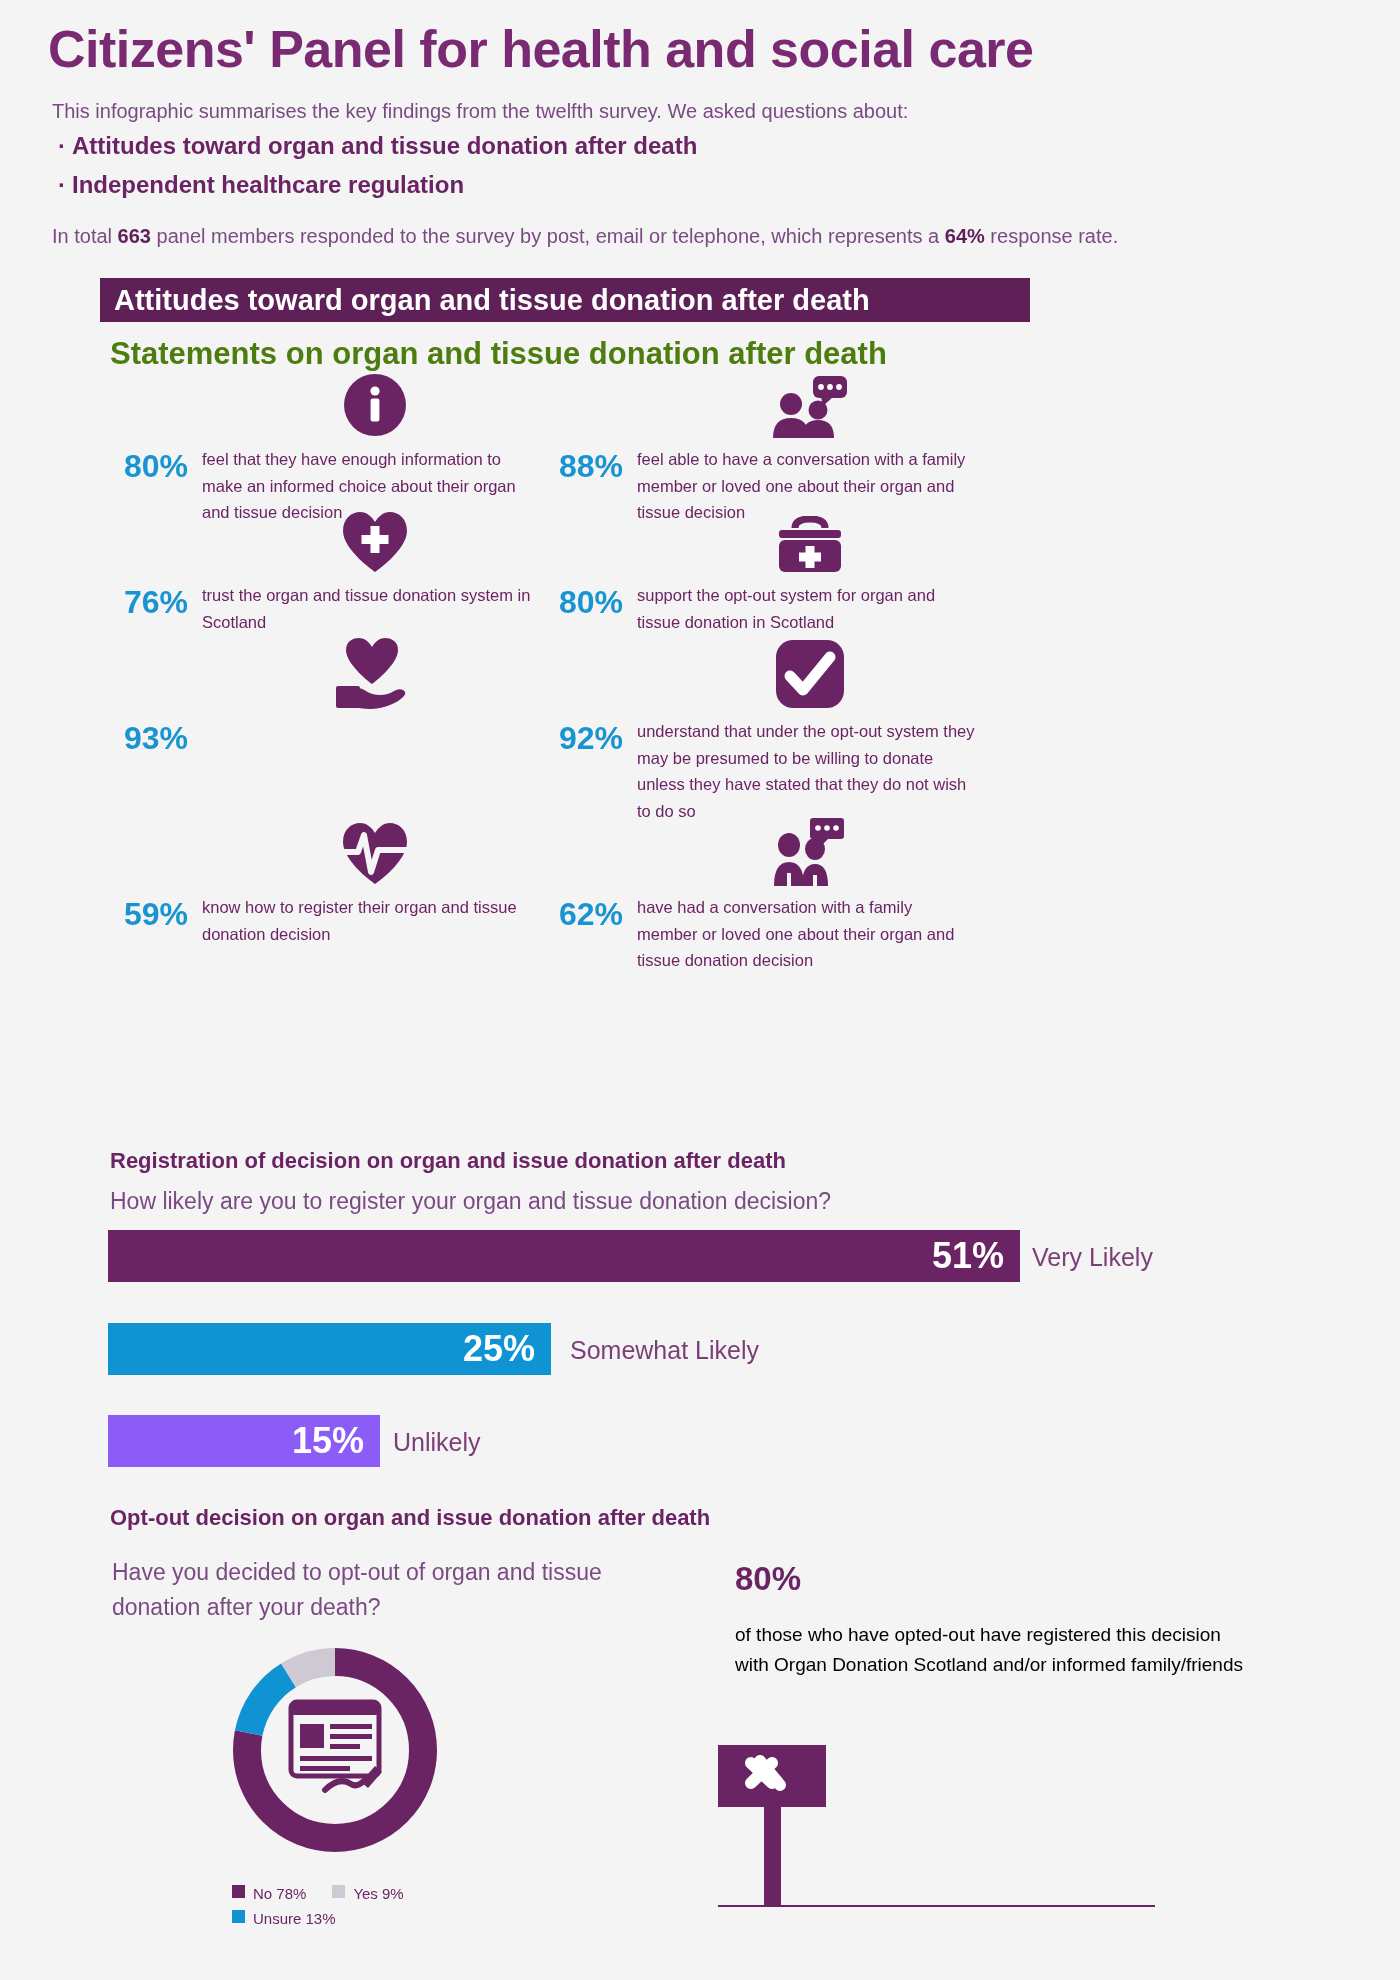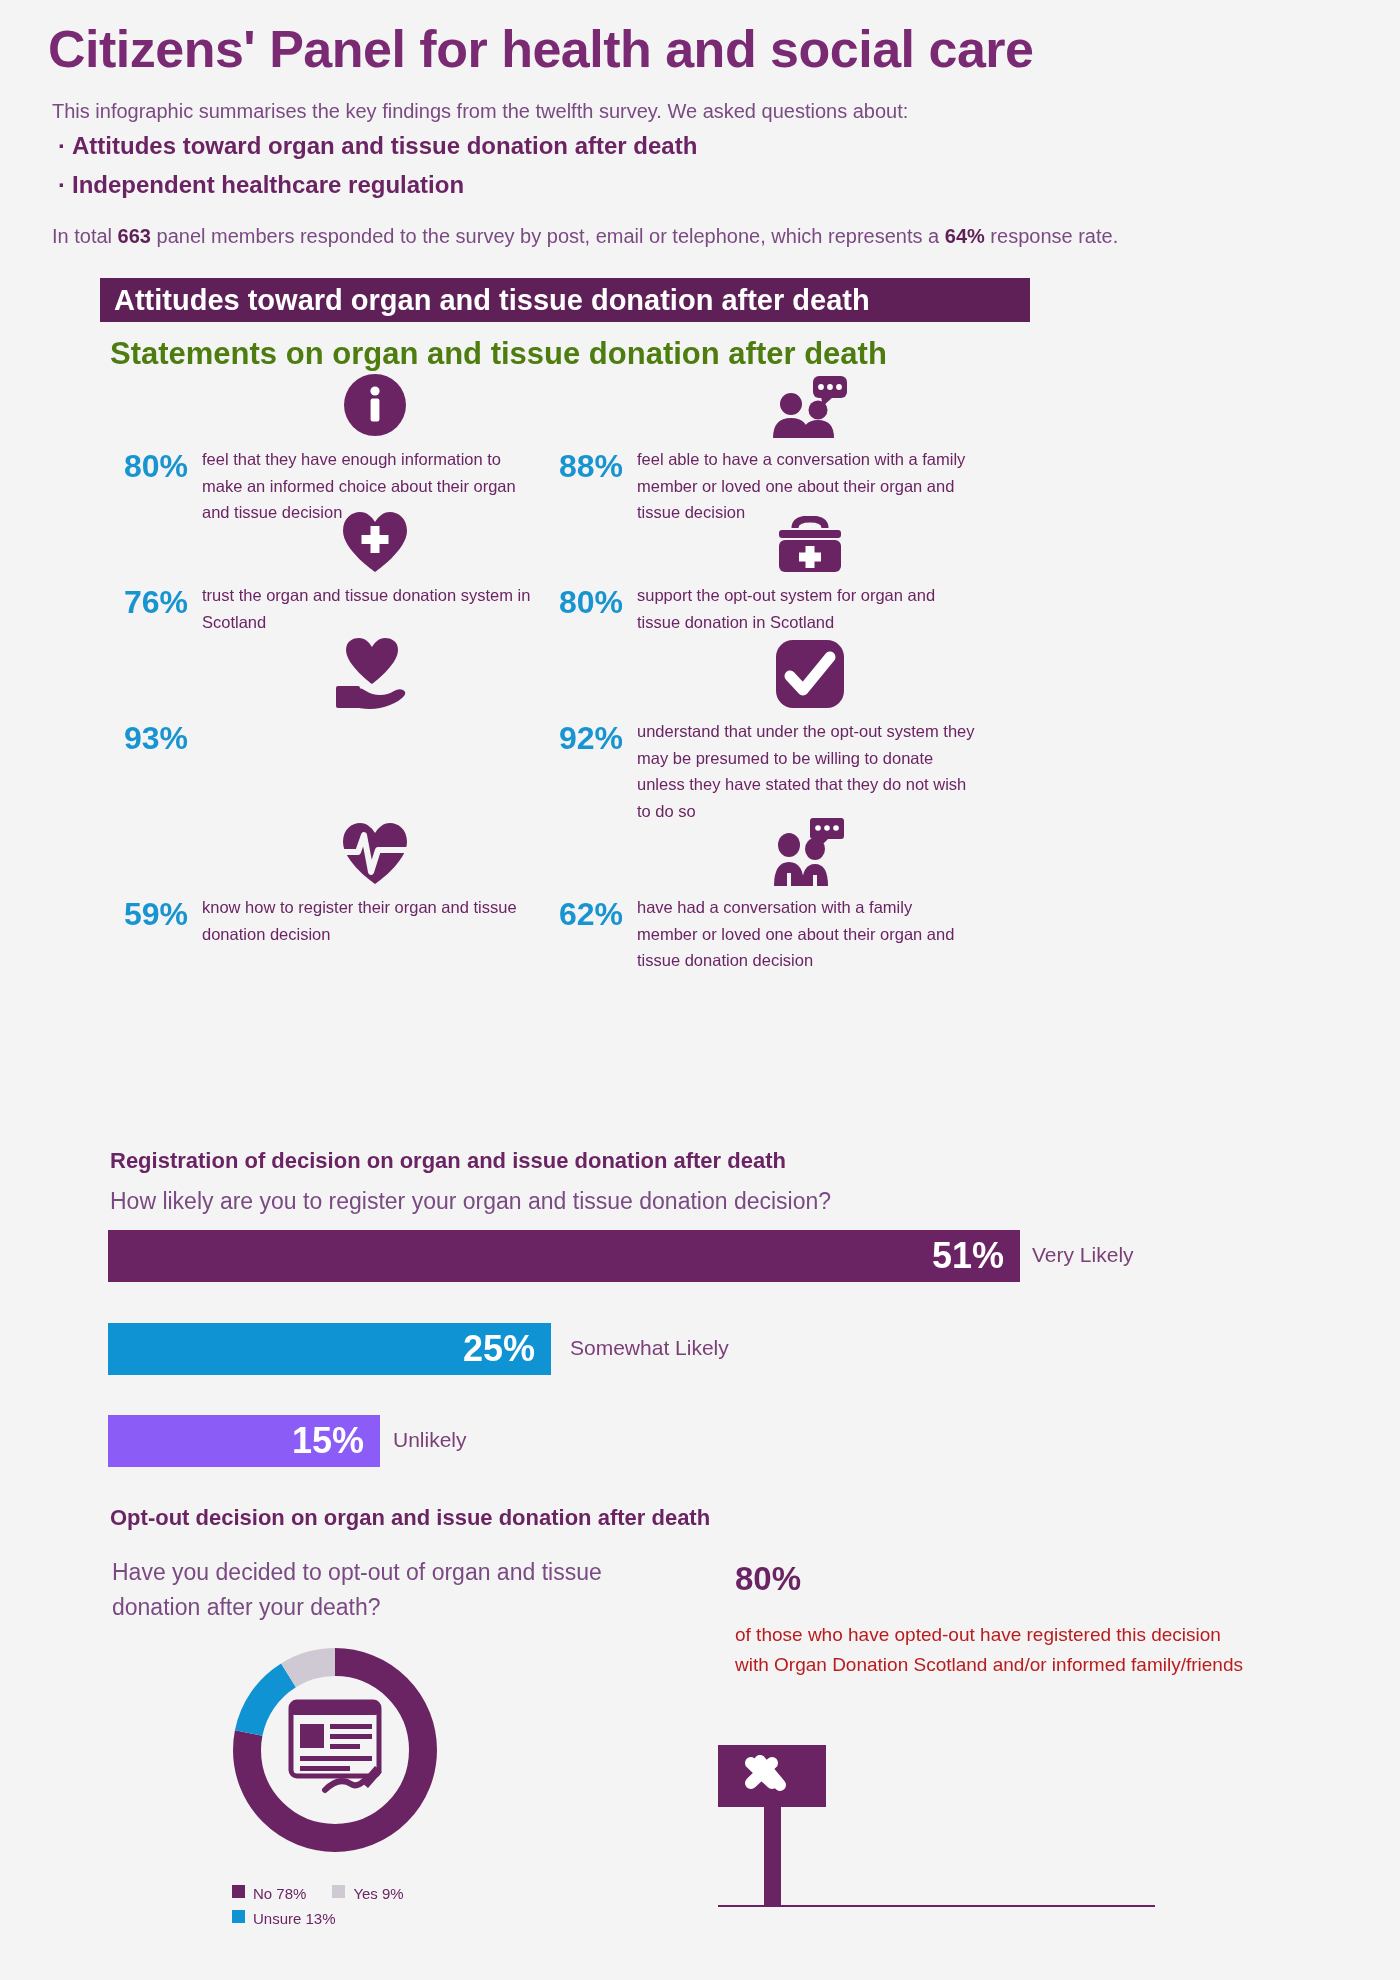--- a/index.html
+++ b/index.html
@@ -76,37 +76,37 @@
     position:absolute; font-size:23px; color:#7a4a82; font-weight:400;
   }
 
   
   .bar {
     position:absolute; border-radius:0;
     display:flex; align-items:center; justify-content:flex-end;
     color:#fff; font-weight:bold; padding-right:16px;
   }
   .bar-lbl {
-    position:absolute; font-size:21px; color:#7a3f77; font-weight:400;
+    position:absolute; font-size:25px; color:#7a3f77; font-weight:400;
   }
 
   
   .donut-wrap { position:absolute; left:225px; top:1640px; }
   .legend { position:absolute; font-size:15px; color:#6b2463; }
   .legend .li { display:flex; margin-bottom:8px; }
   .legend .sw { width:13px; height:13px; margin-right:8px; flex:0 0 13px; }
 
   
   .big80 {
     position:absolute; left:735px; top:1560px;
     font-size:33px; font-weight:bold; color:#6b2463;
   }
   .big80txt {
     position:absolute; left:735px; top:1620px; width:520px;
-    font-size:19px; color:#b91c1c; line-height:1.58;
+    font-size:19px; color:#000000; line-height:1.58;
   }
   .rule {
     position:absolute; left:718px; top:1905px; width:437px; height:2px;
     background:#6b2463;
   }
 </style>
 </head>
 <body>
 
 <div class="page">

